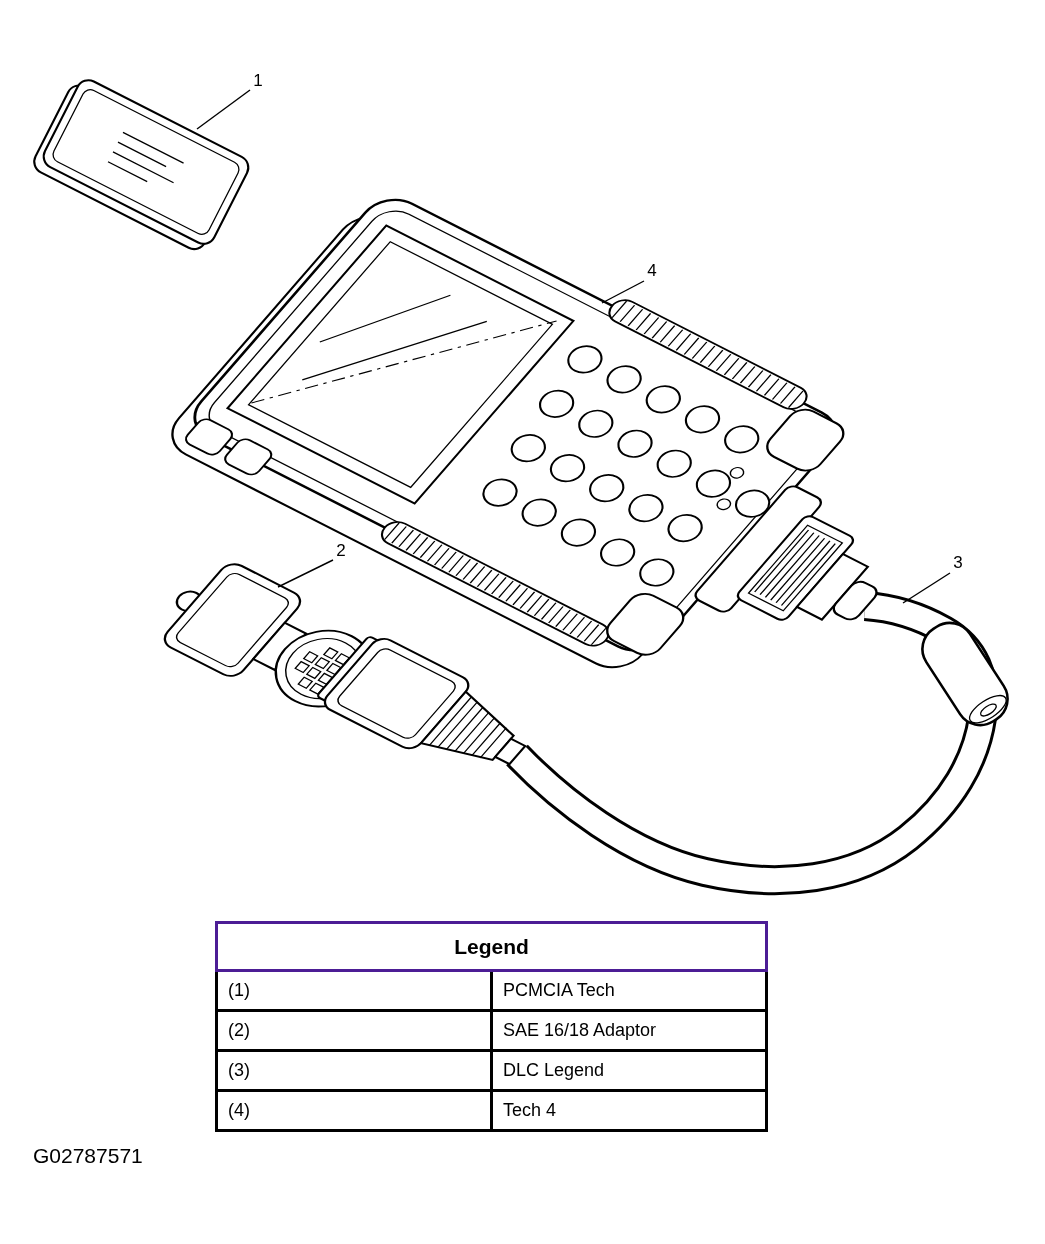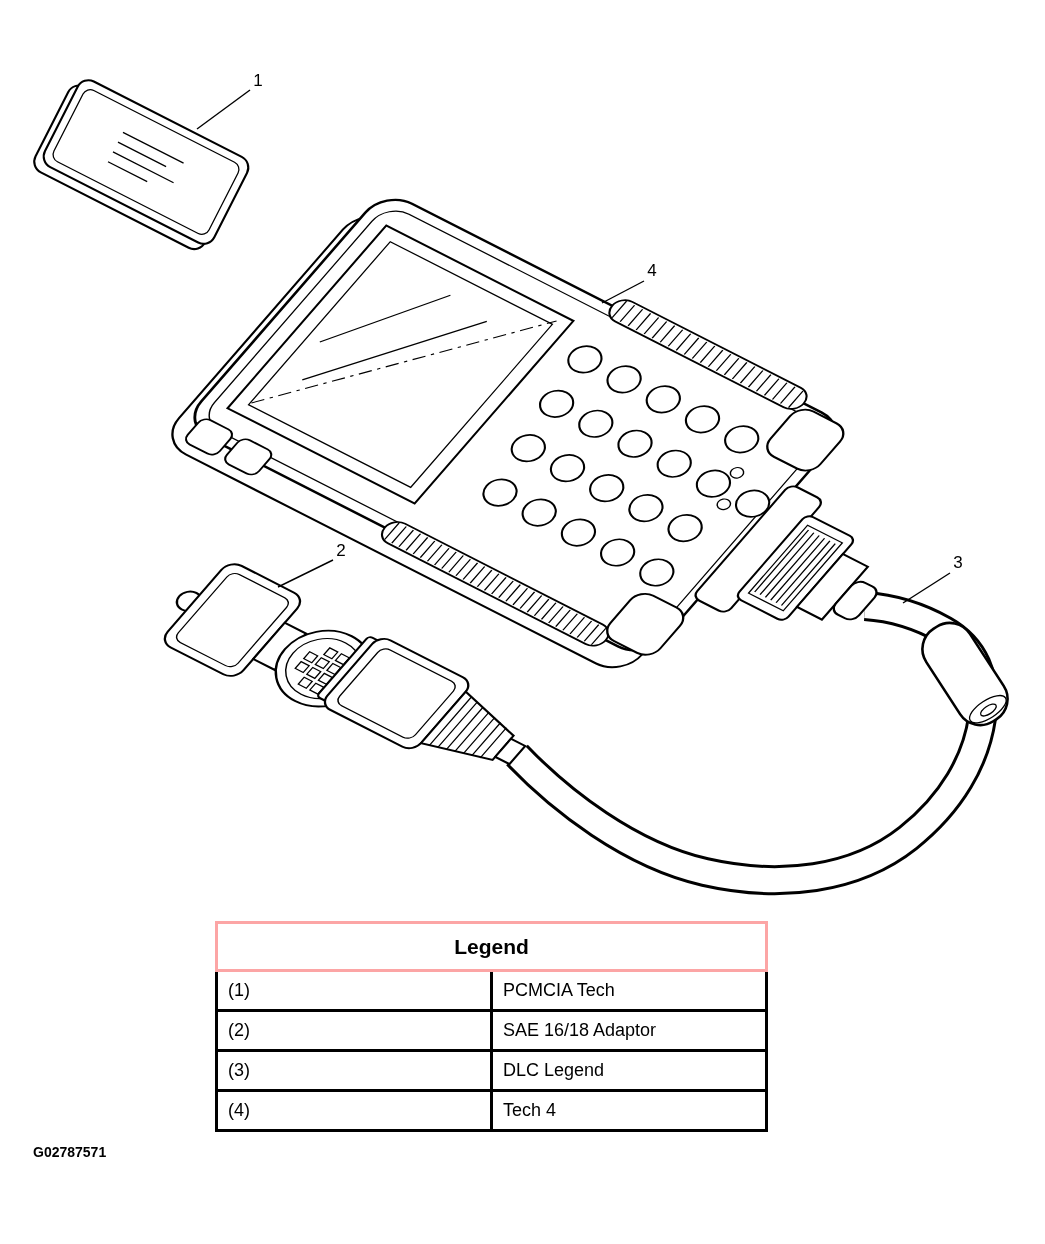--- a/index.html
+++ b/index.html
@@ -21,34 +21,34 @@
   .cal { stroke:#000000; stroke-width:1.4; fill:none; }
   text.num { font-family:"Liberation Sans", sans-serif; font-size:17px; fill:#000; }
 
   
   table.legend {
     position:absolute; left:215px; top:921px; width:553px;
     border-collapse:collapse; table-layout:fixed;
     font-family:"Liberation Sans", sans-serif;
   }
   table.legend th {
-    border:3px solid #fca5a5; height:43px;
+    border:3px solid #4c1d95; height:43px;
     font-size:21px; font-weight:bold; text-align:center; color:#000;
   }
   table.legend td {
     border:3px solid #000; height:37px;
     font-size:18px; color:#000; padding:0 4px 0 10px;
     vertical-align:middle; white-space:nowrap;
   }
   table.legend td.ref { width:118px; }
 
   .figure-code {
     position:absolute; left:33px; top:1144px;
     font-family:"Liberation Sans", sans-serif;
-    font-size:14px; font-weight:bold; color:#000;
+    font-size:21px; font-weight:normal; color:#000;
   }
 </style>
 </head>
 <body>
 
 <div class="page">
 
   <svg class="diagram" width="1045" height="1244" viewBox="0 0 1045 1244">
 
     <g transform="translate(146,162) rotate(27)">

